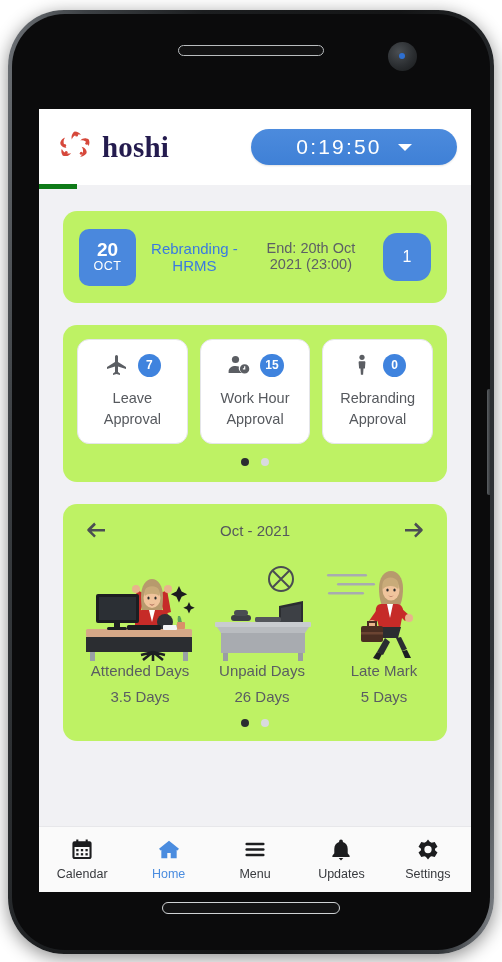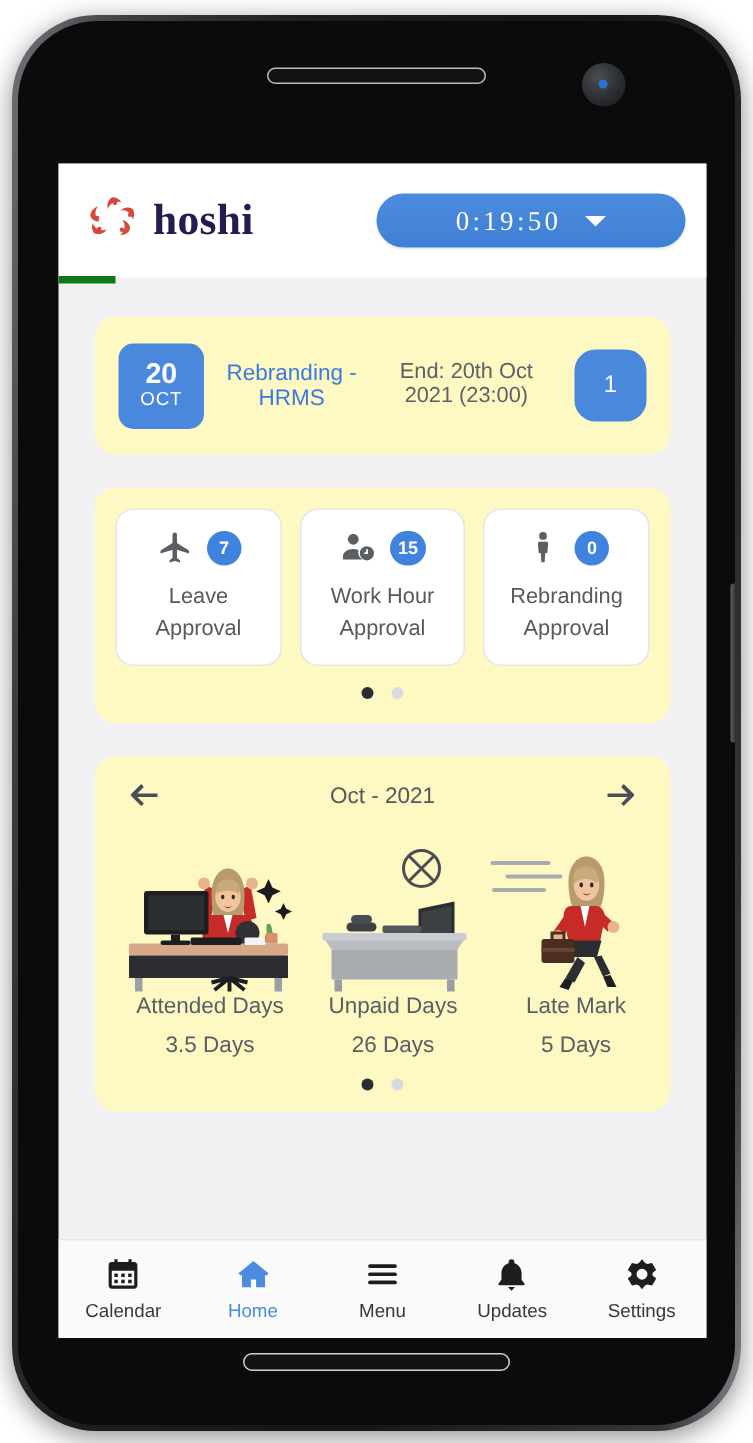--- a/index.html
+++ b/index.html
@@ -106,22 +106,22 @@
     border-radius: 18px;
     background: linear-gradient(180deg,#4c8bdd 0%,#3f80d6 100%);
     display: flex;
     align-items: center;
     justify-content: center;
     gap: 16px;
     cursor: pointer;
     box-shadow: 0 1px 2px rgba(0,0,0,.12);
   }
   #timer-value {
-    font-family: Liberation Serif, serif;
-    font-size: 18px;
+    font-family: Liberation Sans, sans-serif;
+    font-size: 21px;
     color: #ffffff;
     letter-spacing: 2.2px;
     font-weight: 400;
   }
   #timer-caret {
     width: 0; height: 0;
     border-left: 7px solid transparent;
     border-right: 7px solid transparent;
     border-top: 7px solid #ffffff;
   }
@@ -132,21 +132,21 @@
     background: #0e7a18;
   }
 
   
   #content-scroll {
     flex: 1 1 auto;
     overflow: hidden;
     padding: 0 0 0 0;
   }
   .panel {
-    background: #fef9c3;
+    background: #bef264;
     border-radius: 14px;
     margin: 0 24px 22px 24px;
   }
   #panel-spacer-top { height: 26px; }
 
   
   #task-card {
     display: flex;
     align-items: center;
     padding: 16px 16px;

